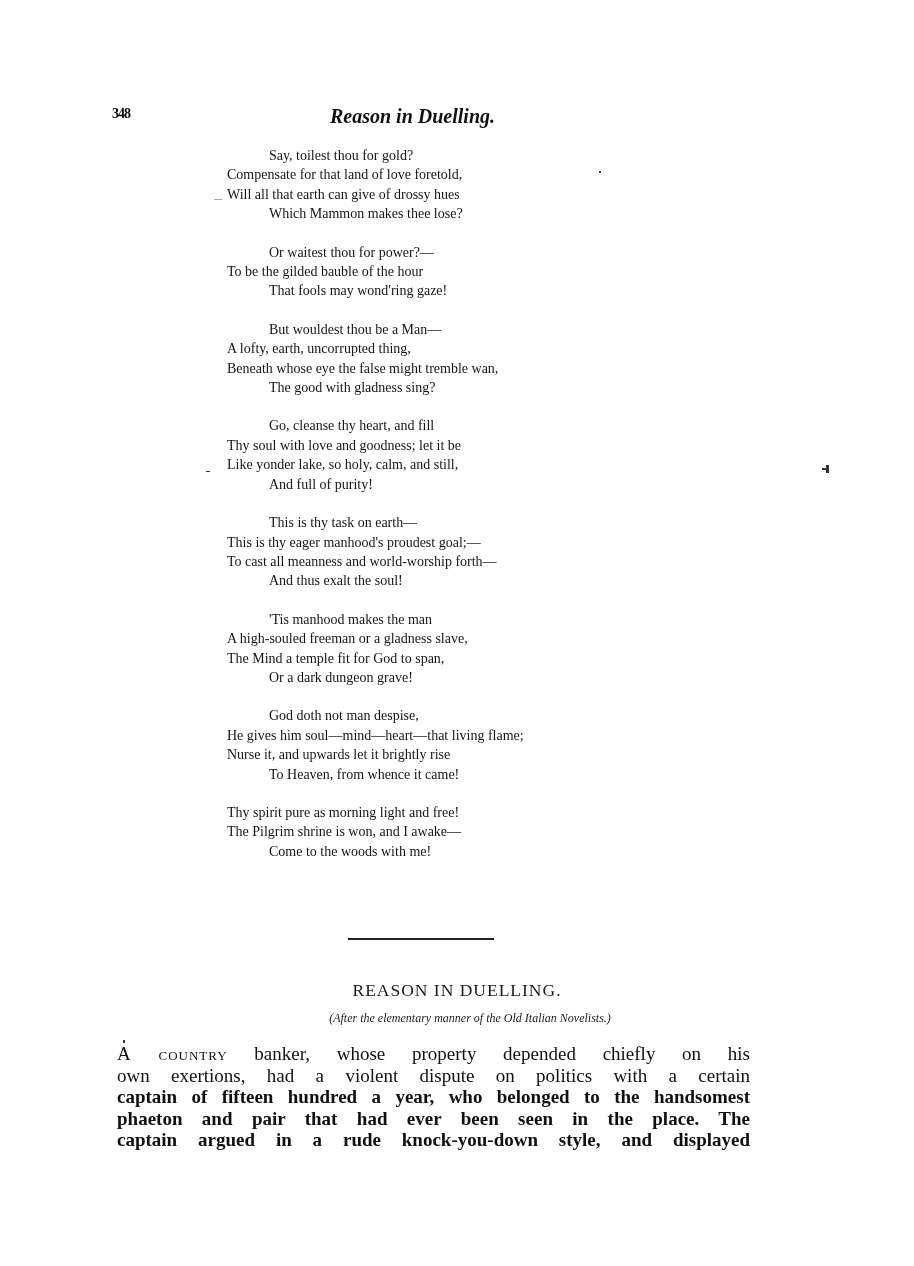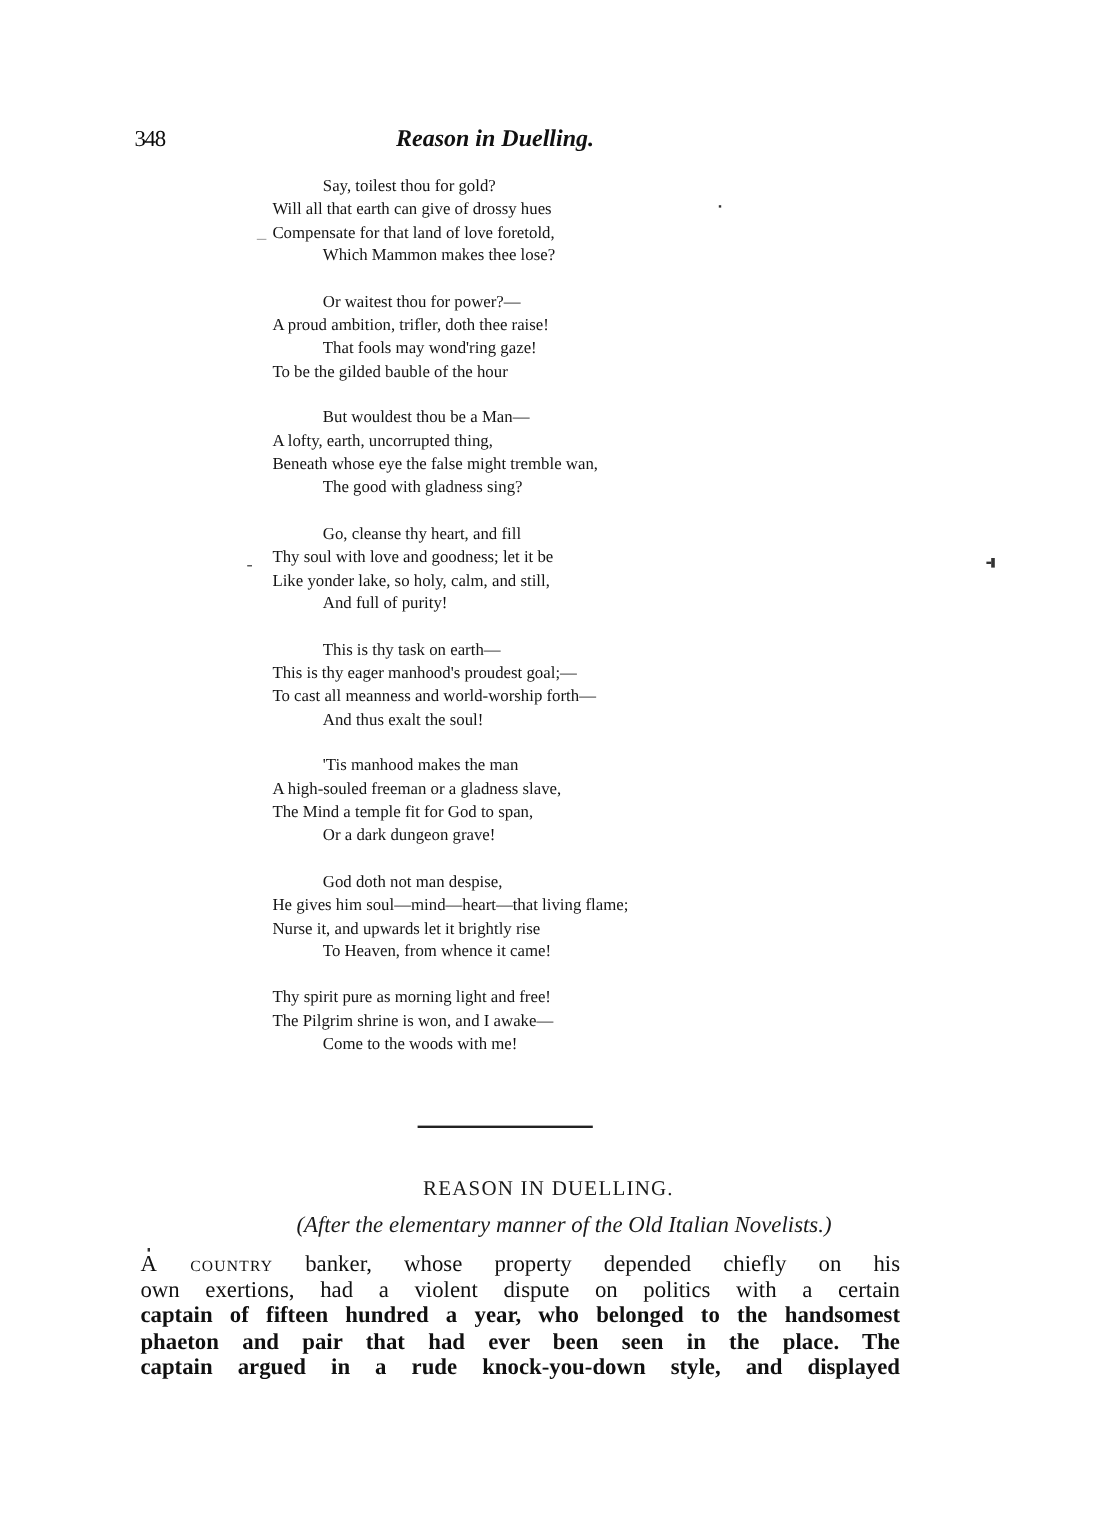--- a/index.html
+++ b/index.html
@@ -25,22 +25,22 @@
       position: absolute;
       top: 106px;
       left: 112px;
       width: 640px;
       height: 26px;
     }
     .page-number {
       position: absolute;
       left: 0;
       top: 0;
-      font-weight: normal;
-      font-size: 19px;
+      font-weight: bold;
+      font-size: 14px;
       letter-spacing: -1px;
       color: #0a0a0a;
     }
     .running-title {
       position: absolute;
       left: 218px;
       top: -1px;
       font-style: italic;
       font-weight: bold;
       font-size: 20px;
@@ -82,21 +82,21 @@
       letter-spacing: 1px;
       color: #1a1a1a;
     }
     .article-subtitle {
       position: absolute;
       left: 0;
       width: 914px;
       top: 1011px;
       text-align: center;
       font-style: italic;
-      font-size: 19px;
+      font-size: 12px;
       padding-left: 26px;
       box-sizing: border-box;
       color: #1a1a1a;
     }
     .prose {
       position: absolute;
       left: 117px;
       top: 1043px;
       width: 633px;
     }
@@ -128,29 +128,28 @@
 <div class="page">
 
   <div class="running-head">
     <span class="page-number">348</span>
     <span class="running-title">Reason in Duelling.</span>
   </div>
 
   <div class="poem">
     <div class="stanza">
       <span class="line indent">Say, toilest thou for gold?</span>
+      <span class="line">Compensate for that land of love foretold,</span>
       <span class="line">Will all that earth can give of drossy hues</span>
-      <span class="line">Compensate for that land of love foretold,</span>
       <span class="line indent">Which Mammon makes thee lose?</span>
     </div>
     <div class="stanza">
       <span class="line indent">Or waitest thou for power?—</span>
-      <span class="line">A proud ambition, trifler, doth thee raise!</span>
+      <span class="line">To be the gilded bauble of the hour</span>
       <span class="line indent">That fools may wond'ring gaze!</span>
-      <span class="line">To be the gilded bauble of the hour</span>
     </div>
     <div class="stanza">
       <span class="line indent">But wouldest thou be a Man—</span>
       <span class="line">A lofty, earth, uncorrupted thing,</span>
       <span class="line">Beneath whose eye the false might tremble wan,</span>
       <span class="line indent">The good with gladness sing?</span>
     </div>
     <div class="stanza">
       <span class="line indent">Go, cleanse thy heart, and fill</span>
       <span class="line">Thy soul with love and goodness; let it be</span>

